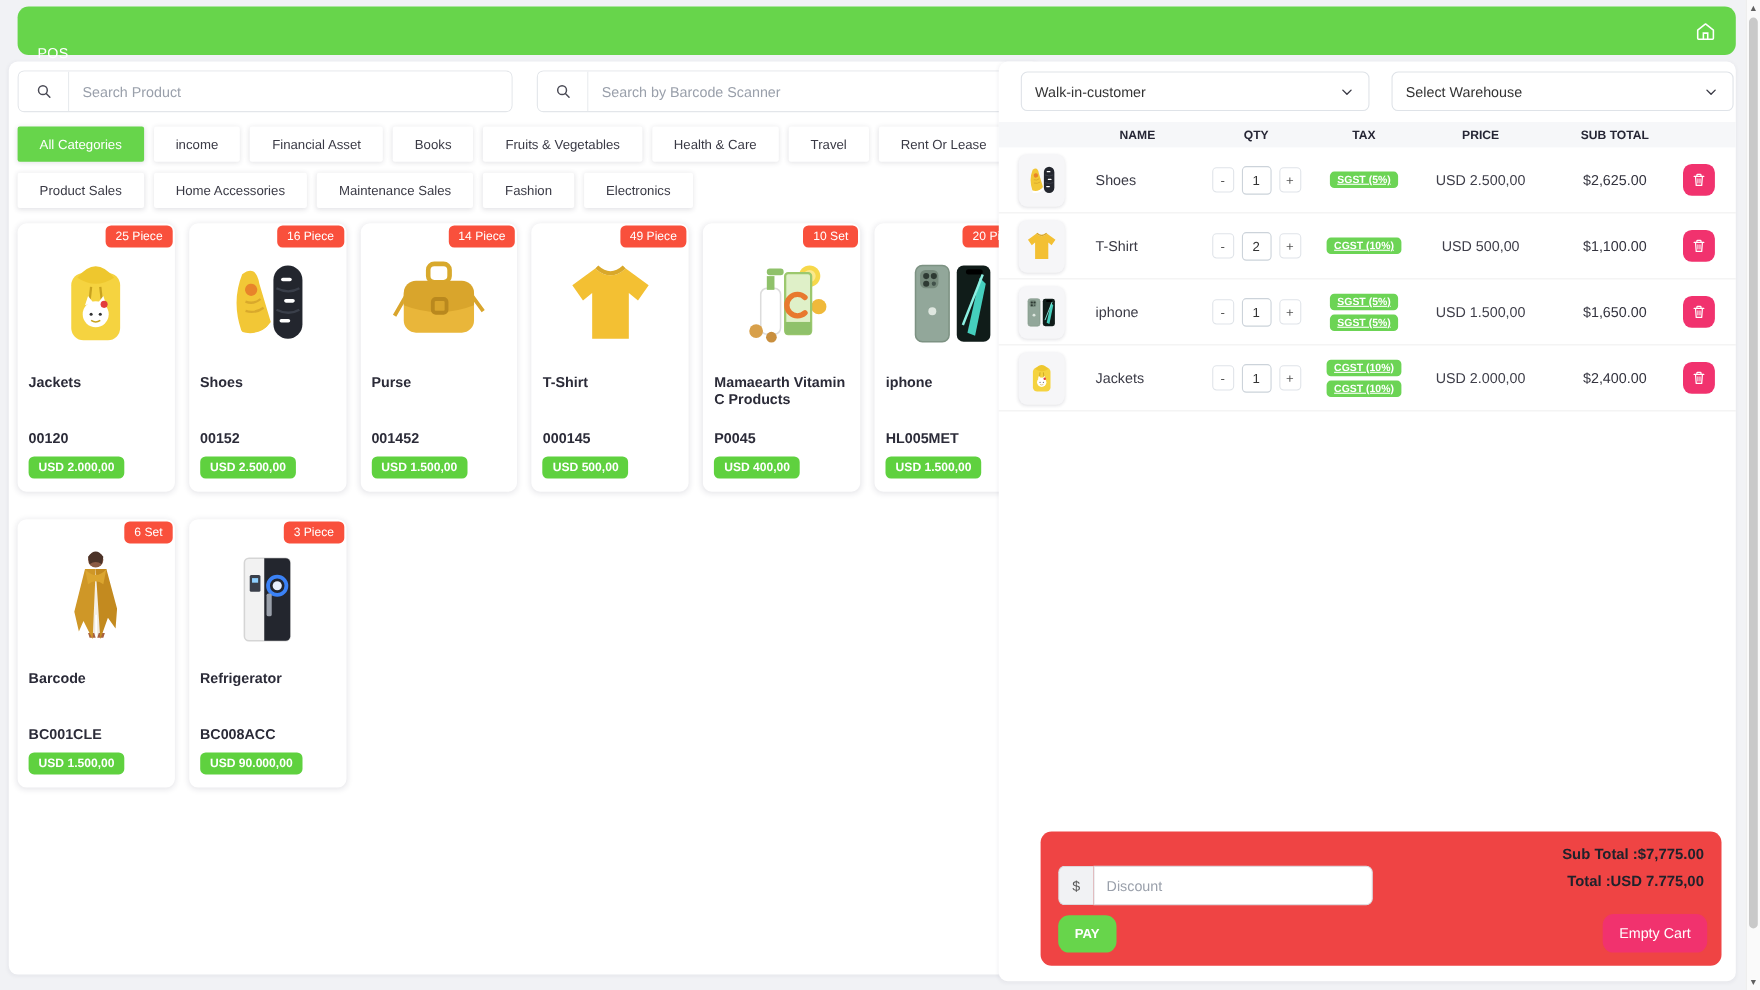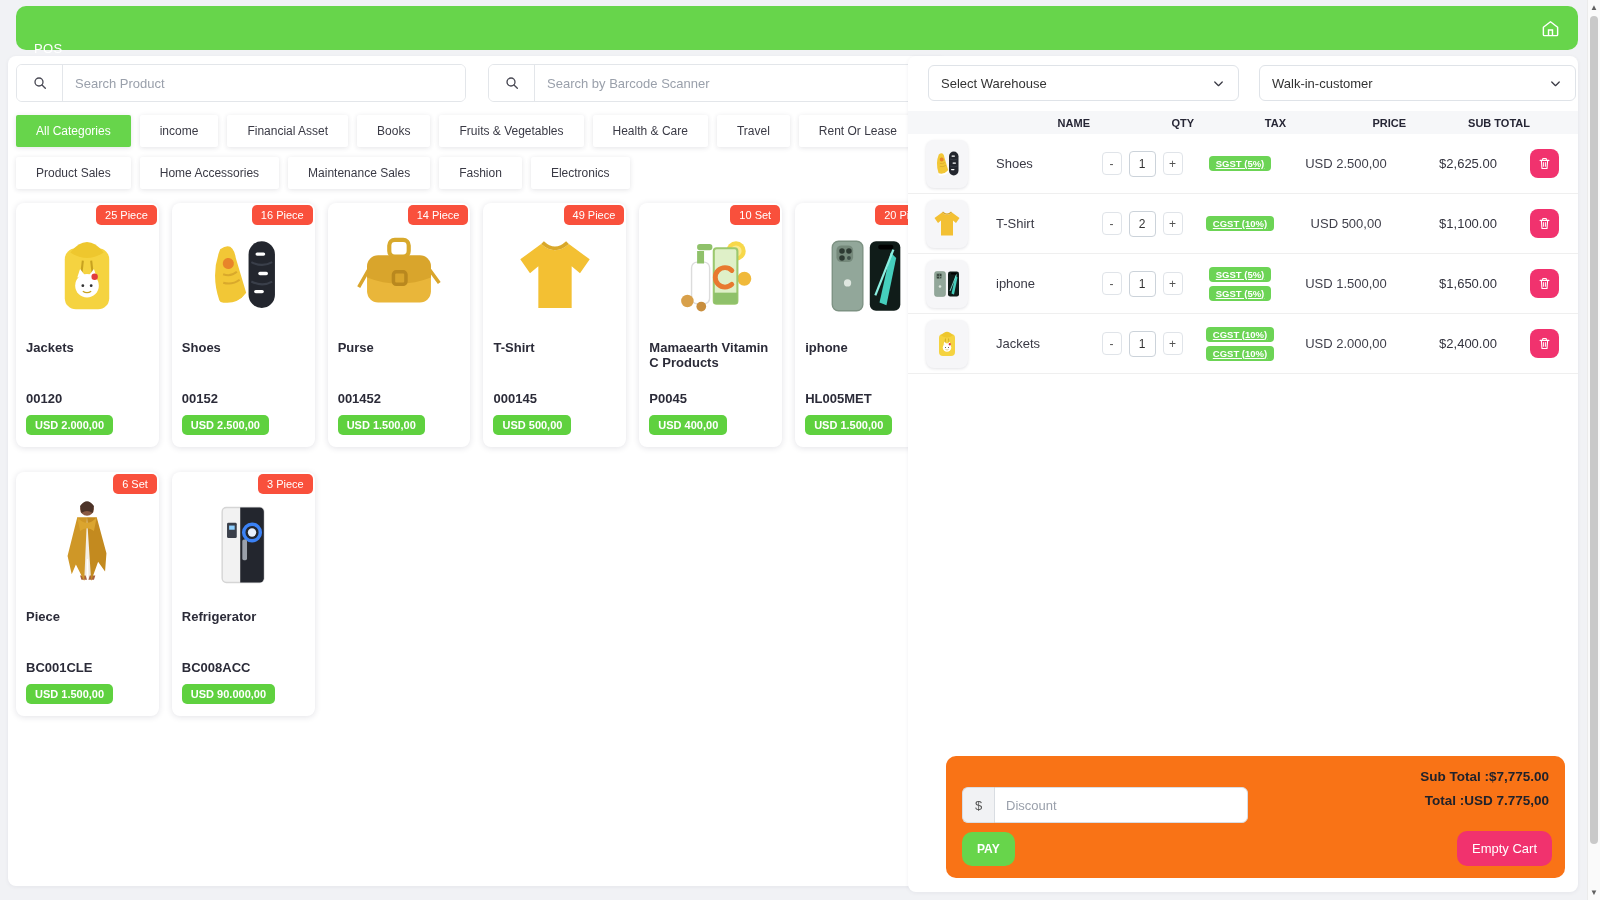--- a/index.html
+++ b/index.html
@@ -48,41 +48,41 @@
   
   .selects { display:flex; gap:20px; padding:0 2px 0 20px; }
   .select { height:36px; border:1px solid #dfe3e8; border-radius:6px; background:#fff;
     display:flex; align-items:center; justify-content:space-between; padding:0 12px; font-size:13px; color:#333; cursor:pointer; }
   .select.customer { width:317px; }
   .select.warehouse { flex:1; }
 
   
   .thead, .trow { display:grid; grid-template-columns:52px 112px 104px 92px 120px 124px 48px; padding-left:18px; align-items:center; }
   .thead { margin-top:10px; background:#f6f7f9; height:23px; font-size:11px; font-weight:bold; color:#262635; }
-  .thead span { text-align:right; }
+  .thead span { text-align:center; }
   .trow { height:60px; border-bottom:1px solid #efefef; }
   .thumb { width:42px; height:48px; background:#f6f6f8; border-radius:8px; box-shadow:0 1px 3px rgba(30,30,60,.12);
     display:flex; align-items:center; justify-content:center; }
   .thumb svg { width:36px; height:42px; }
   .cname { font-size:13px; color:#3a3a45; padding-left:18px; }
   .qty { display:flex; align-items:center; justify-content:center; gap:7px; }
   .qbtn { width:20px; height:23px; border:1px solid #e0e4e9; background:#fff; border-radius:4px;
     font-size:12px; color:#555; display:flex; align-items:center; justify-content:center; cursor:pointer; }
   .qval { width:27px; height:26px; border:1px solid #ccd3da; border-radius:4px; text-align:center;
     font-size:12px; color:#333; font-family:inherit; }
   .taxes { display:flex; flex-direction:column; align-items:center; gap:4px; }
   .tax-badge { background:#6cd455; color:#fff; font-size:9.5px; font-weight:bold; padding:2px 7px; border-radius:4px; white-space:nowrap;text-decoration:underline; }
   .cprice, .csub { font-size:13px; color:#3f3f4a; text-align:center; }
   .csub { color:#33333e; }
   .del-btn { width:29px; height:29px; background:#f1326e; border:0; border-radius:8px;
     display:flex; align-items:center; justify-content:center; cursor:pointer; }
 
   
   .summary { position:absolute; left:38px; right:13px; bottom:14px; height:122px;
-    background:#f97316; border-radius:10px; padding:13px 16px; }
+    background:#ef4444; border-radius:10px; padding:13px 16px; }
   .totals { position:absolute; right:16px; top:13px; text-align:right; }
   .totals .line { font-size:13.5px; font-weight:bold; color:#20222b; }
   .totals .line + .line { margin-top:9px; }
   .discount-row { position:absolute; left:16px; top:31px; display:flex; width:286px; height:36px; }
   .discount-prefix { width:32px; background:#f1f2f4; border:1px solid #d9dde2; border-right:0;
     border-radius:6px 0 0 6px; display:flex; align-items:center; justify-content:center; font-size:13px; color:#555; }
   .discount-row input { flex:1; border:1px solid #d9dde2; border-radius:0 6px 6px 0; outline:none;
     padding:0 11px; font-size:13px; color:#333; font-family:inherit; background:#fff; }
   .discount-row input::placeholder { color:#9aa0ab; }
   .pay-btn { position:absolute; left:16px; bottom:12px; background:#67d54b; color:#fff; border:0;
@@ -335,49 +335,49 @@
     <span class="price-badge">USD 1.500,00</span>
   </div>
 
   <div class="card">
     <span class="stock-badge">6 Set</span>
     <div class="img">
       <svg>
             <use href="#ic-shrug" xlink:href="#ic-shrug"></use>
           </svg>
     </div>
-    <div class="pname">Piece</div>
+    <div class="pname">Barcode</div>
     <div class="pcode">BC001CLE</div>
     <span class="price-badge">USD 1.500,00</span>
   </div>
 
   <div class="card">
     <span class="stock-badge">3 Piece</span>
     <div class="img">
       <svg>
             <use href="#ic-fridge" xlink:href="#ic-fridge"></use>
           </svg>
     </div>
     <div class="pname">Refrigerator</div>
     <div class="pcode">BC008ACC</div>
     <span class="price-badge">USD 90.000,00</span>
   </div>
 </div>
 </div>
 
 <div class="right-panel">
   <div class="selects">
-    <div class="select warehouse">
-      <span>Select Warehouse</span>
+    <div class="select customer">
+      <span>Walk-in-customer</span>
       <svg width="15" height="15">
           <use href="#ic-chevron" xlink:href="#ic-chevron"></use>
         </svg>
     </div>
-    <div class="select customer">
-      <span>Walk-in-customer</span>
+    <div class="select warehouse">
+      <span>Select Warehouse</span>
       <svg width="15" height="15">
           <use href="#ic-chevron" xlink:href="#ic-chevron"></use>
         </svg>
     </div>
   </div>
 
   <div class="thead" id="cart-head">
       <span></span>
       <span>NAME</span>
       <span>QTY</span>

